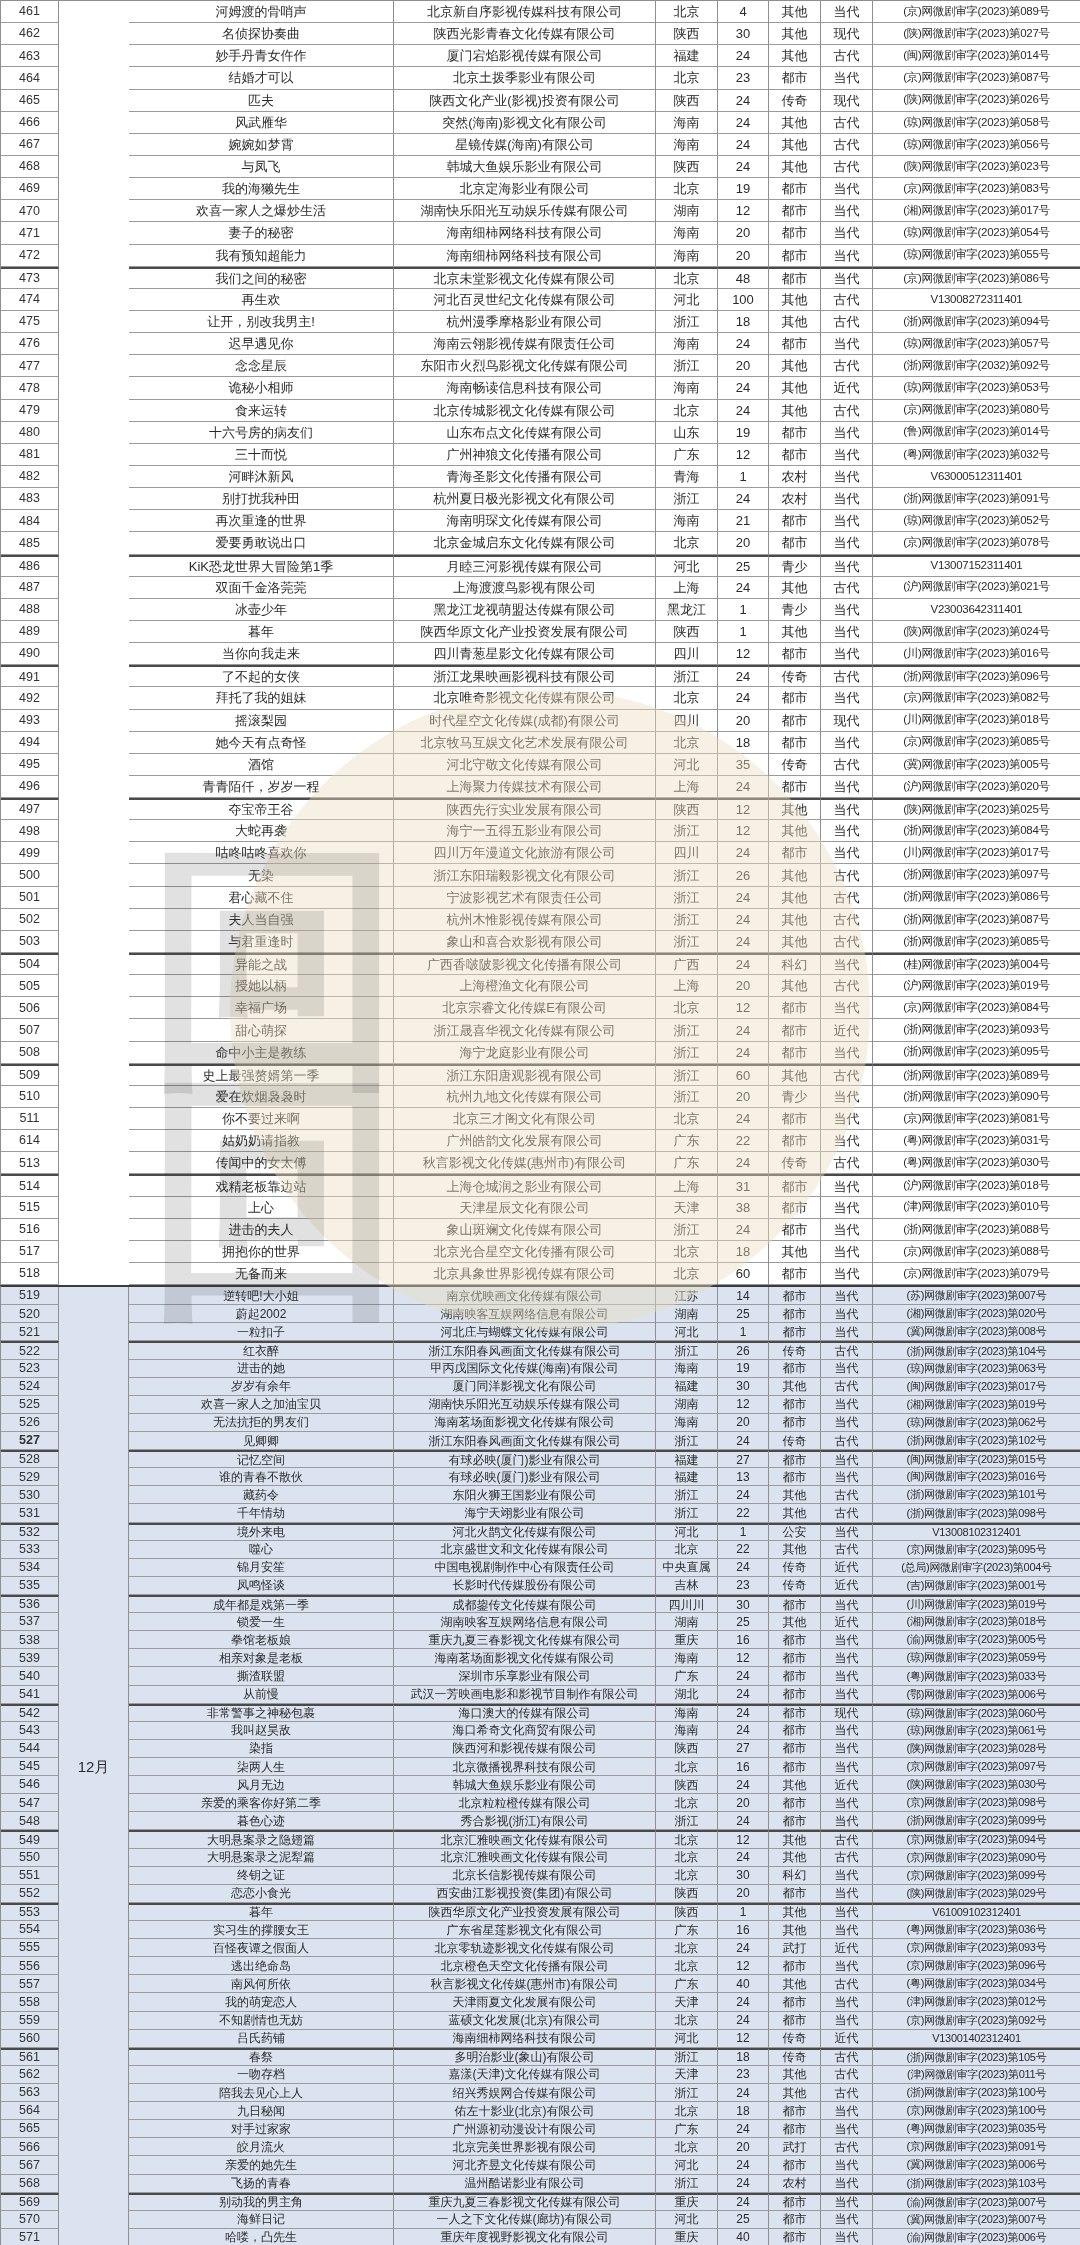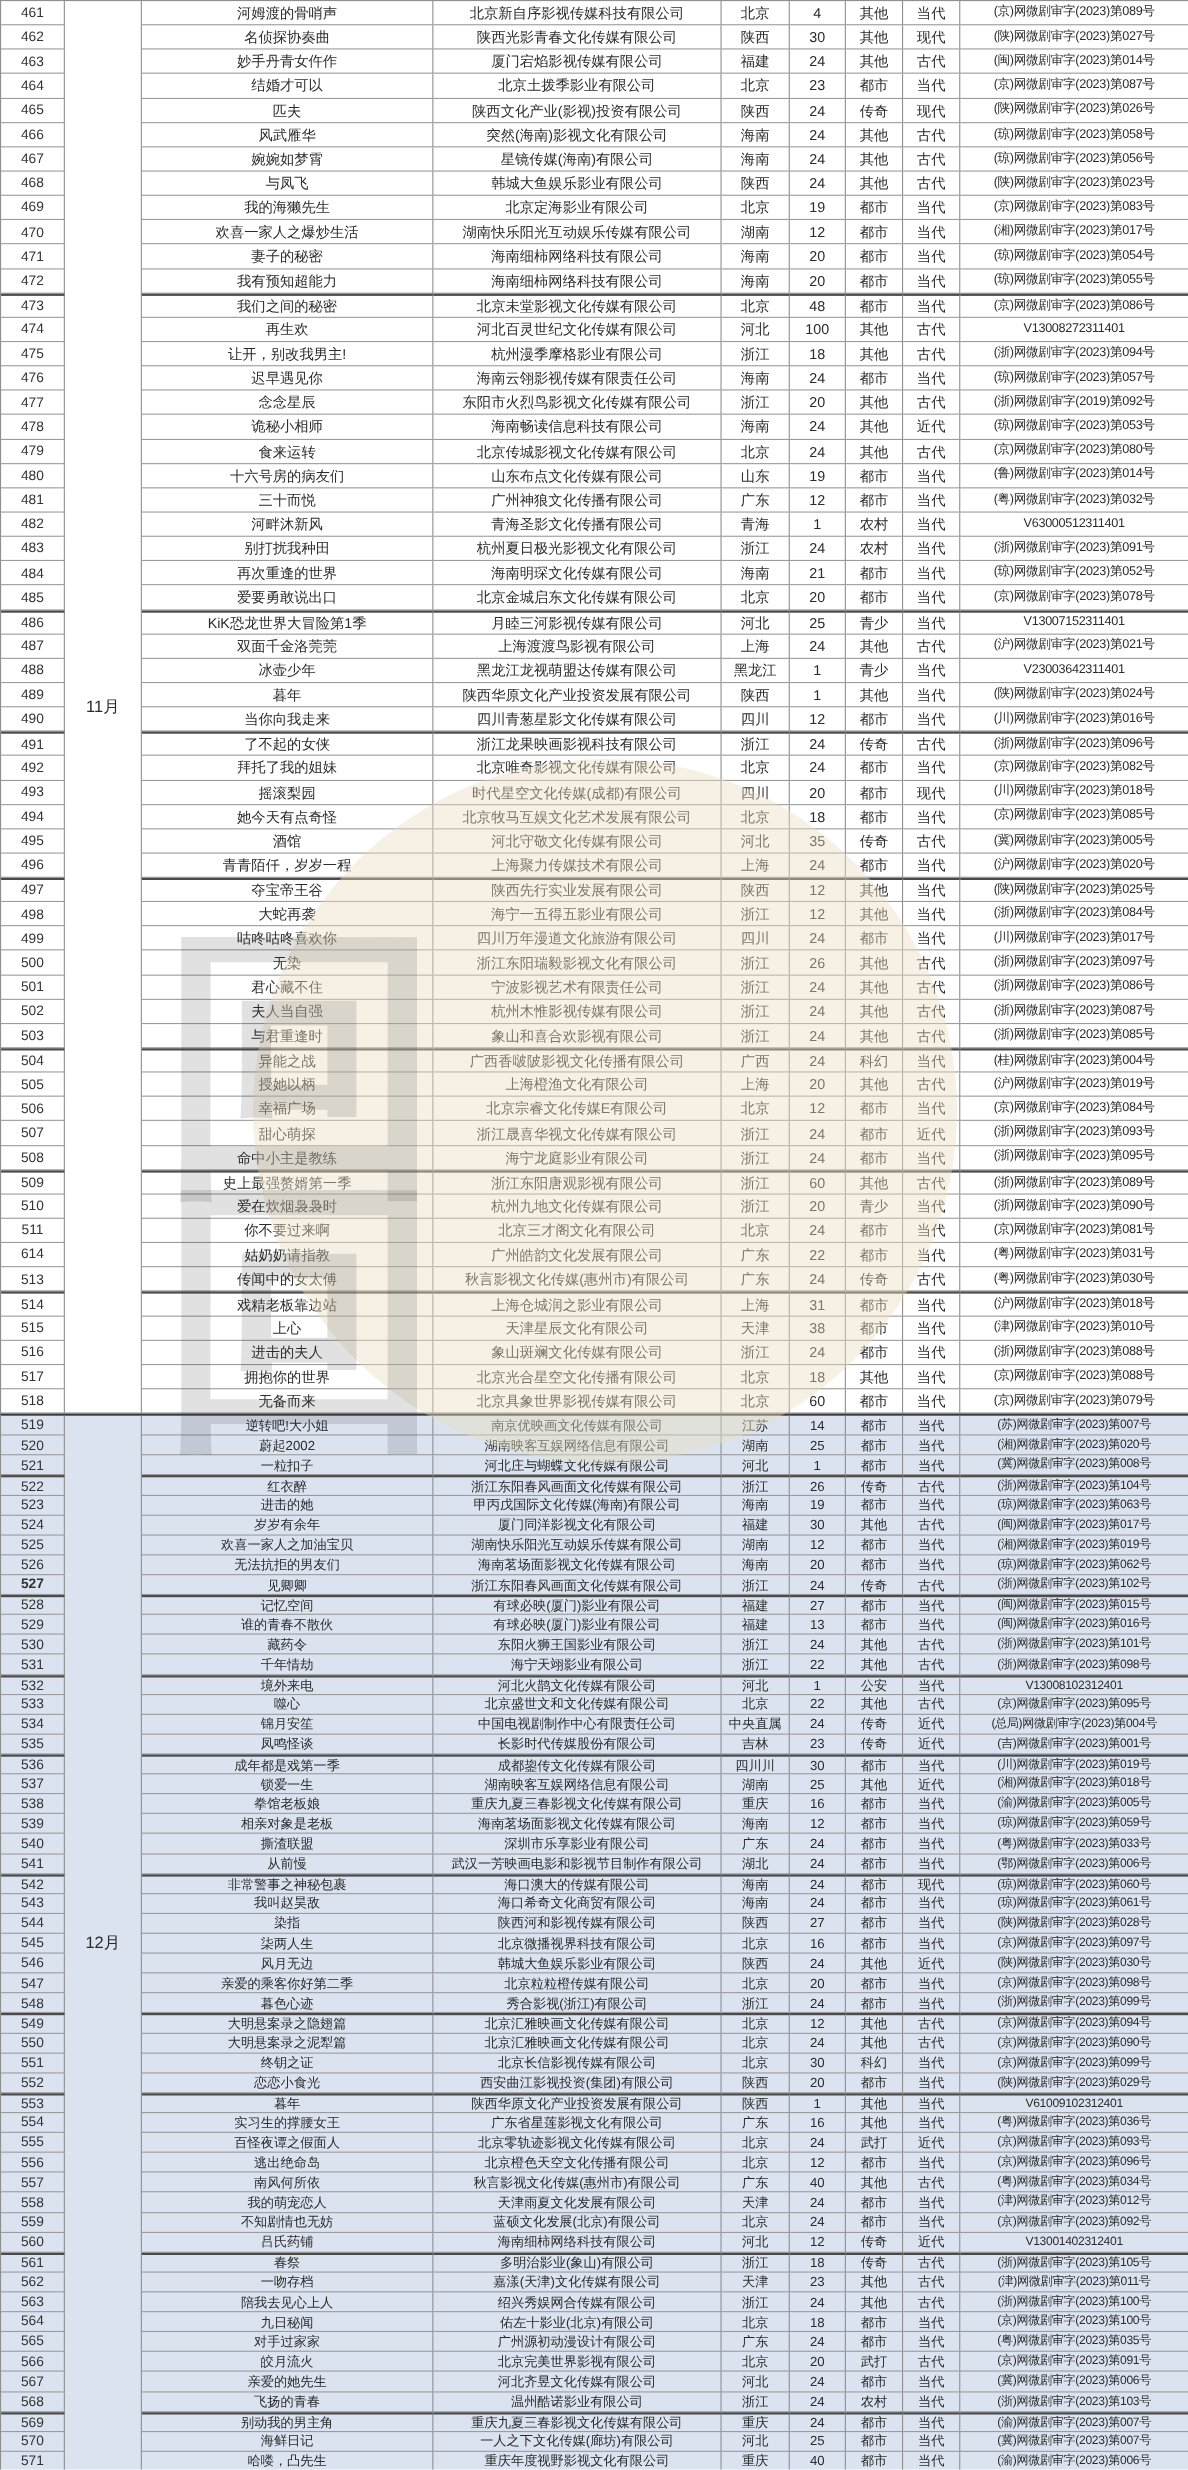--- a/index.html
+++ b/index.html
@@ -27,21 +27,20 @@
   .wm-glyph{color:rgba(55,55,55,0.15);font-size:260px;font-weight:bold;
             left:145px;line-height:0.95;}
   .wm-glyph-1{top:845px;}
   .wm-glyph-2{top:1075px;}
 </style>
 </head>
 <body>
 
 <div class="table-wrap">
   <div class="section section-0" style="grid-template-rows: repeat(58, 22.155px);">
-      <div class="cell month-cell" style="grid-area: 1 / 2 / span 58;">11月</div>
       <div class="cell c0" style="grid-area: 1 / 1;">461</div>
       <div class="cell c2" style="grid-area: 1 / 3;">河姆渡的骨哨声</div>
       <div class="cell c3" style="grid-area: 1 / 4;">北京新自序影视传媒科技有限公司</div>
       <div class="cell c4" style="grid-area: 1 / 5;">北京</div>
       <div class="cell c5" style="grid-area: 1 / 6;">4</div>
       <div class="cell c6" style="grid-area: 1 / 7;">其他</div>
       <div class="cell c7" style="grid-area: 1 / 8;">当代</div>
       <div class="cell c8" style="grid-area: 1 / 9;">(京)网微剧审字(2023)第089号</div>
       <div class="cell c0" style="grid-area: 2 / 1;">462</div>
       <div class="cell c2" style="grid-area: 2 / 3;">名侦探协奏曲</div>
@@ -163,21 +162,21 @@
       <div class="cell c6" style="grid-area: 16 / 7;">都市</div>
       <div class="cell c7" style="grid-area: 16 / 8;">当代</div>
       <div class="cell c8" style="grid-area: 16 / 9;">(琼)网微剧审字(2023)第057号</div>
       <div class="cell c0" style="grid-area: 17 / 1;">477</div>
       <div class="cell c2" style="grid-area: 17 / 3;">念念星辰</div>
       <div class="cell c3" style="grid-area: 17 / 4;">东阳市火烈鸟影视文化传媒有限公司</div>
       <div class="cell c4" style="grid-area: 17 / 5;">浙江</div>
       <div class="cell c5" style="grid-area: 17 / 6;">20</div>
       <div class="cell c6" style="grid-area: 17 / 7;">其他</div>
       <div class="cell c7" style="grid-area: 17 / 8;">古代</div>
-      <div class="cell c8" style="grid-area: 17 / 9;">(浙)网微剧审字(2019)第092号</div>
+      <div class="cell c8" style="grid-area: 17 / 9;">(浙)网微剧审字(2032)第092号</div>
       <div class="cell c0" style="grid-area: 18 / 1;">478</div>
       <div class="cell c2" style="grid-area: 18 / 3;">诡秘小相师</div>
       <div class="cell c3" style="grid-area: 18 / 4;">海南畅读信息科技有限公司</div>
       <div class="cell c4" style="grid-area: 18 / 5;">海南</div>
       <div class="cell c5" style="grid-area: 18 / 6;">24</div>
       <div class="cell c6" style="grid-area: 18 / 7;">其他</div>
       <div class="cell c7" style="grid-area: 18 / 8;">近代</div>
       <div class="cell c8" style="grid-area: 18 / 9;">(琼)网微剧审字(2023)第053号</div>
       <div class="cell c0" style="grid-area: 19 / 1;">479</div>
       <div class="cell c2" style="grid-area: 19 / 3;">食来运转</div>

